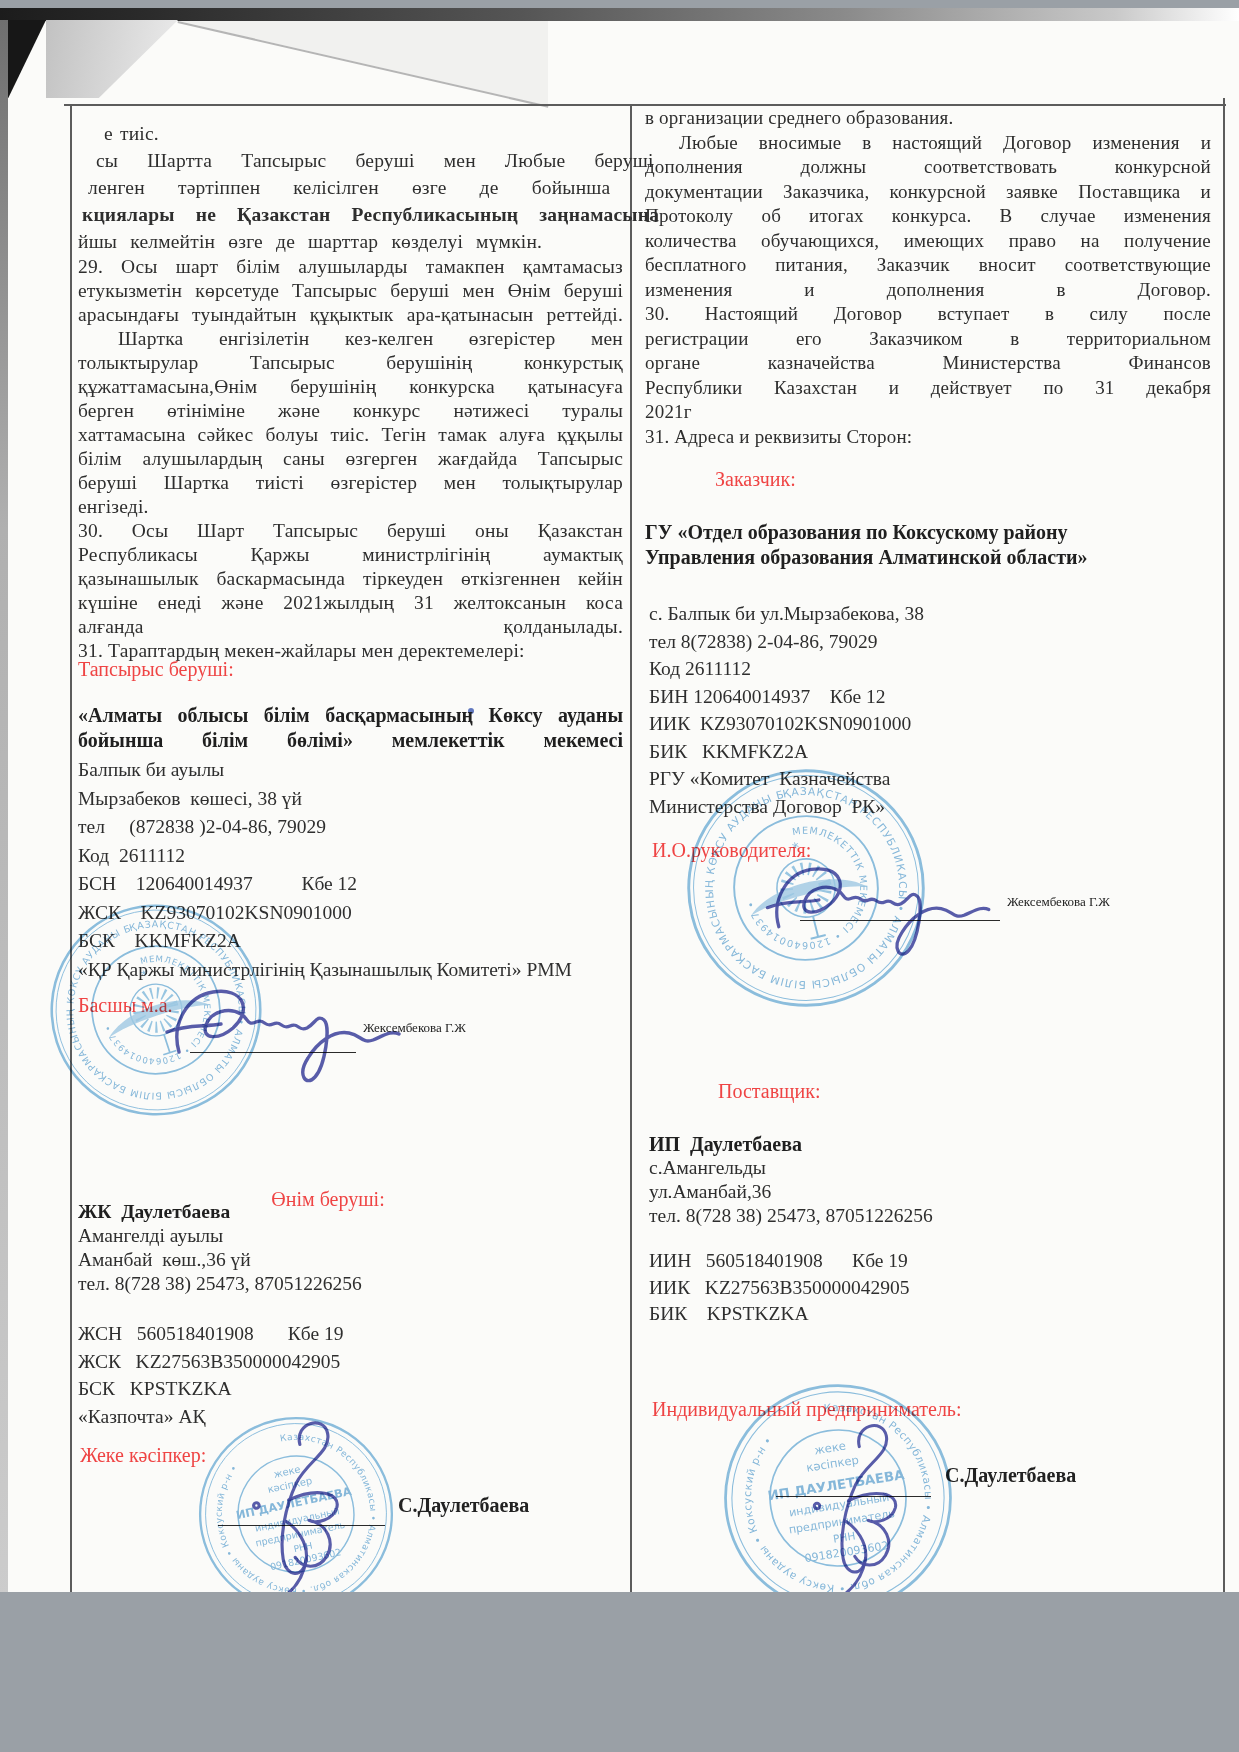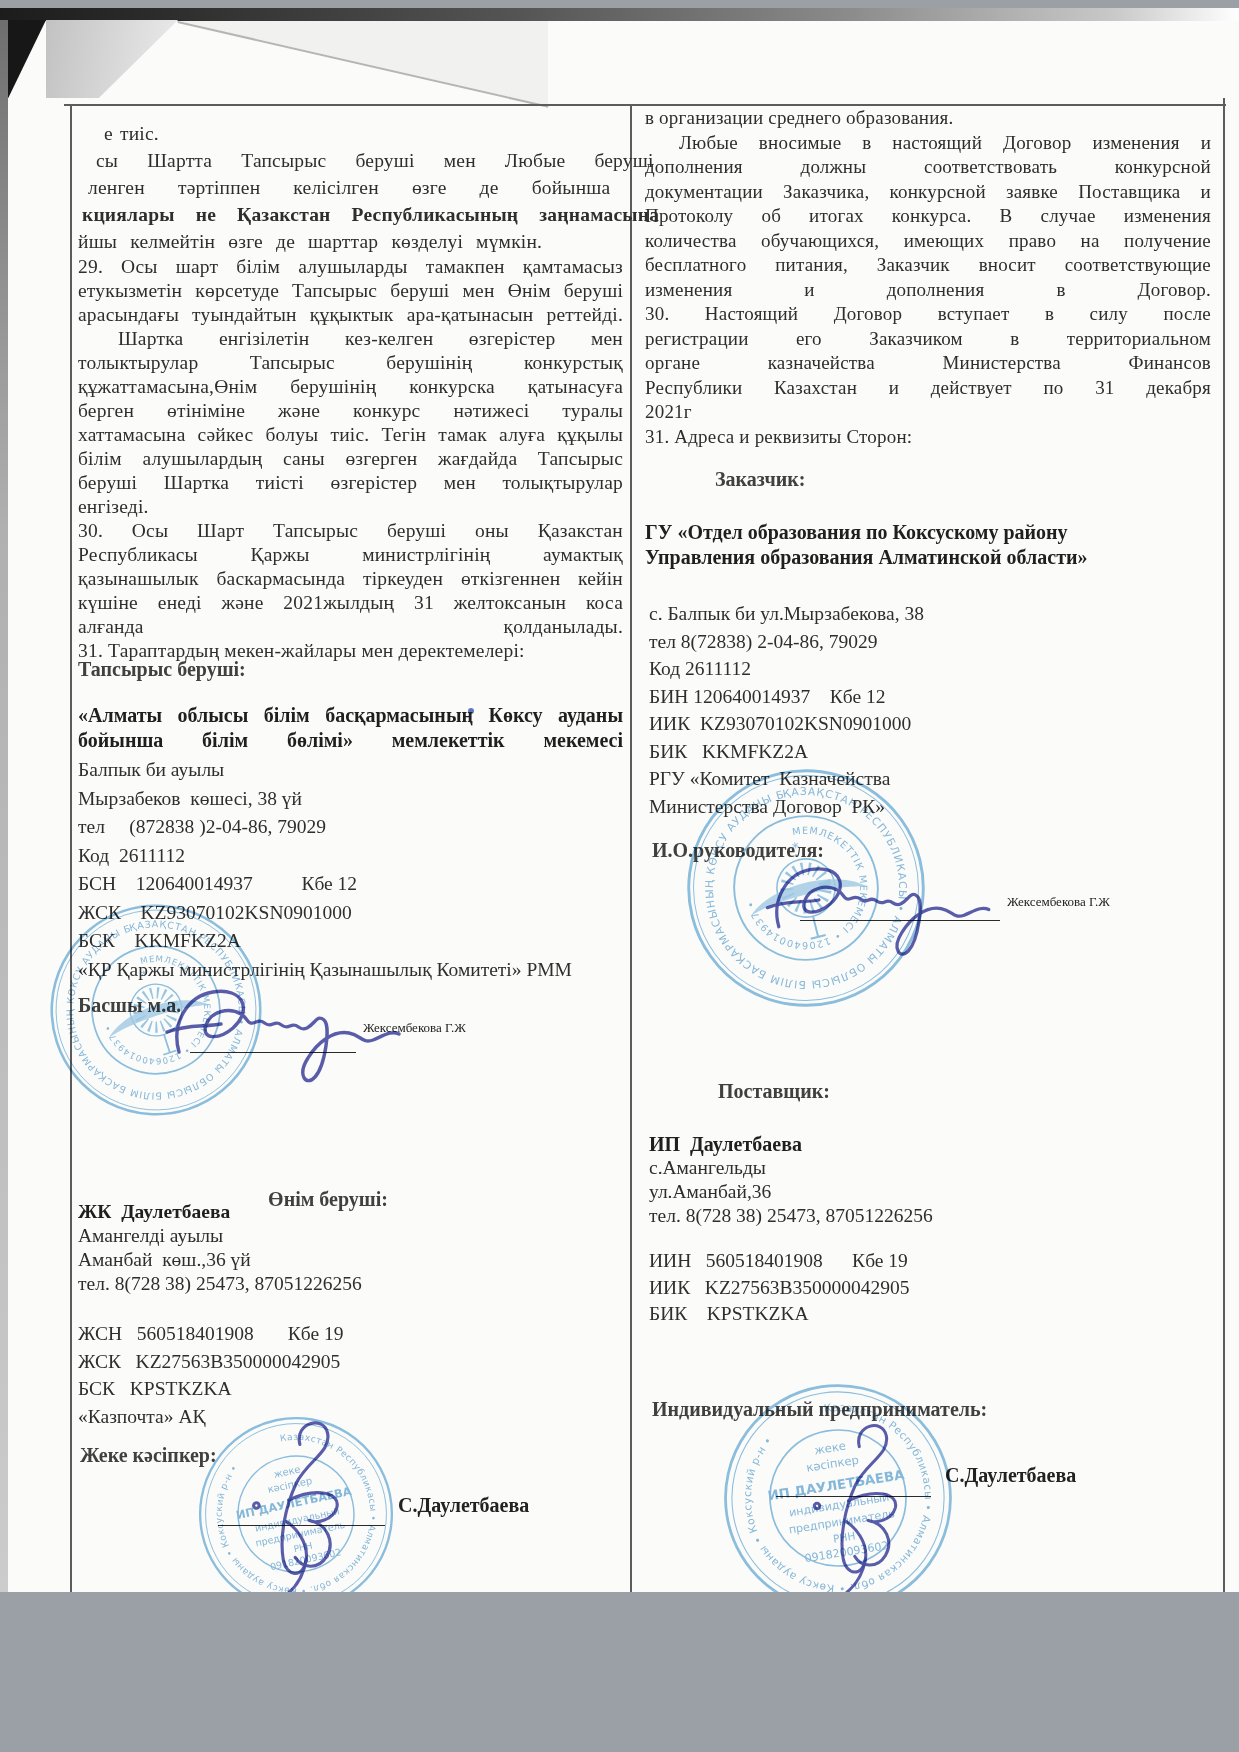--- a/index.html
+++ b/index.html
@@ -37,21 +37,21 @@
   p.just{margin:0;white-space:pre-line;text-align:justify;text-align-last:justify;word-spacing:1px;}
   p.plain{margin:0;white-space:pre-line;}
   .indent1{text-indent:40px;}
   .clip-line{white-space:nowrap;line-height:27px;}
   .detail{white-space:pre-wrap;font-size:19.5px;}
   .lh285 .detail{line-height:28.5px;}
   .lh27 .detail{line-height:27.5px;}
   .lh265 .detail{line-height:26.5px;}
   .lh24 .detail{line-height:24px;}
   .bold{font-weight:700;color:#1f1f1f;}
-  .heading{font-size:20px;font-weight:700;color:#404040;}
+  .heading{font-size:20px;font-weight:400;color:#ef4444;}
   .centered{text-align:center;}
   .org{font-weight:700;color:#1f1f1f;margin:0;white-space:pre-line;}
   .org.justify{text-align:justify;text-align-last:justify;}
   .sig-line{position:absolute;height:0;border-top:1.6px solid #2a2a2a;}
   .sig-name{position:absolute;font-size:13px;color:#222;white-space:nowrap;}
   .sig-name.bold{font-size:20px;}
   .ink-dot{position:absolute;width:6px;height:6px;border-radius:50%;background:#3b58b0;opacity:.8;}
   
   .stamp{position:absolute;mix-blend-mode:multiply;opacity:.82;}
   .stamp *{font-family:"DejaVu Sans",sans-serif;}

